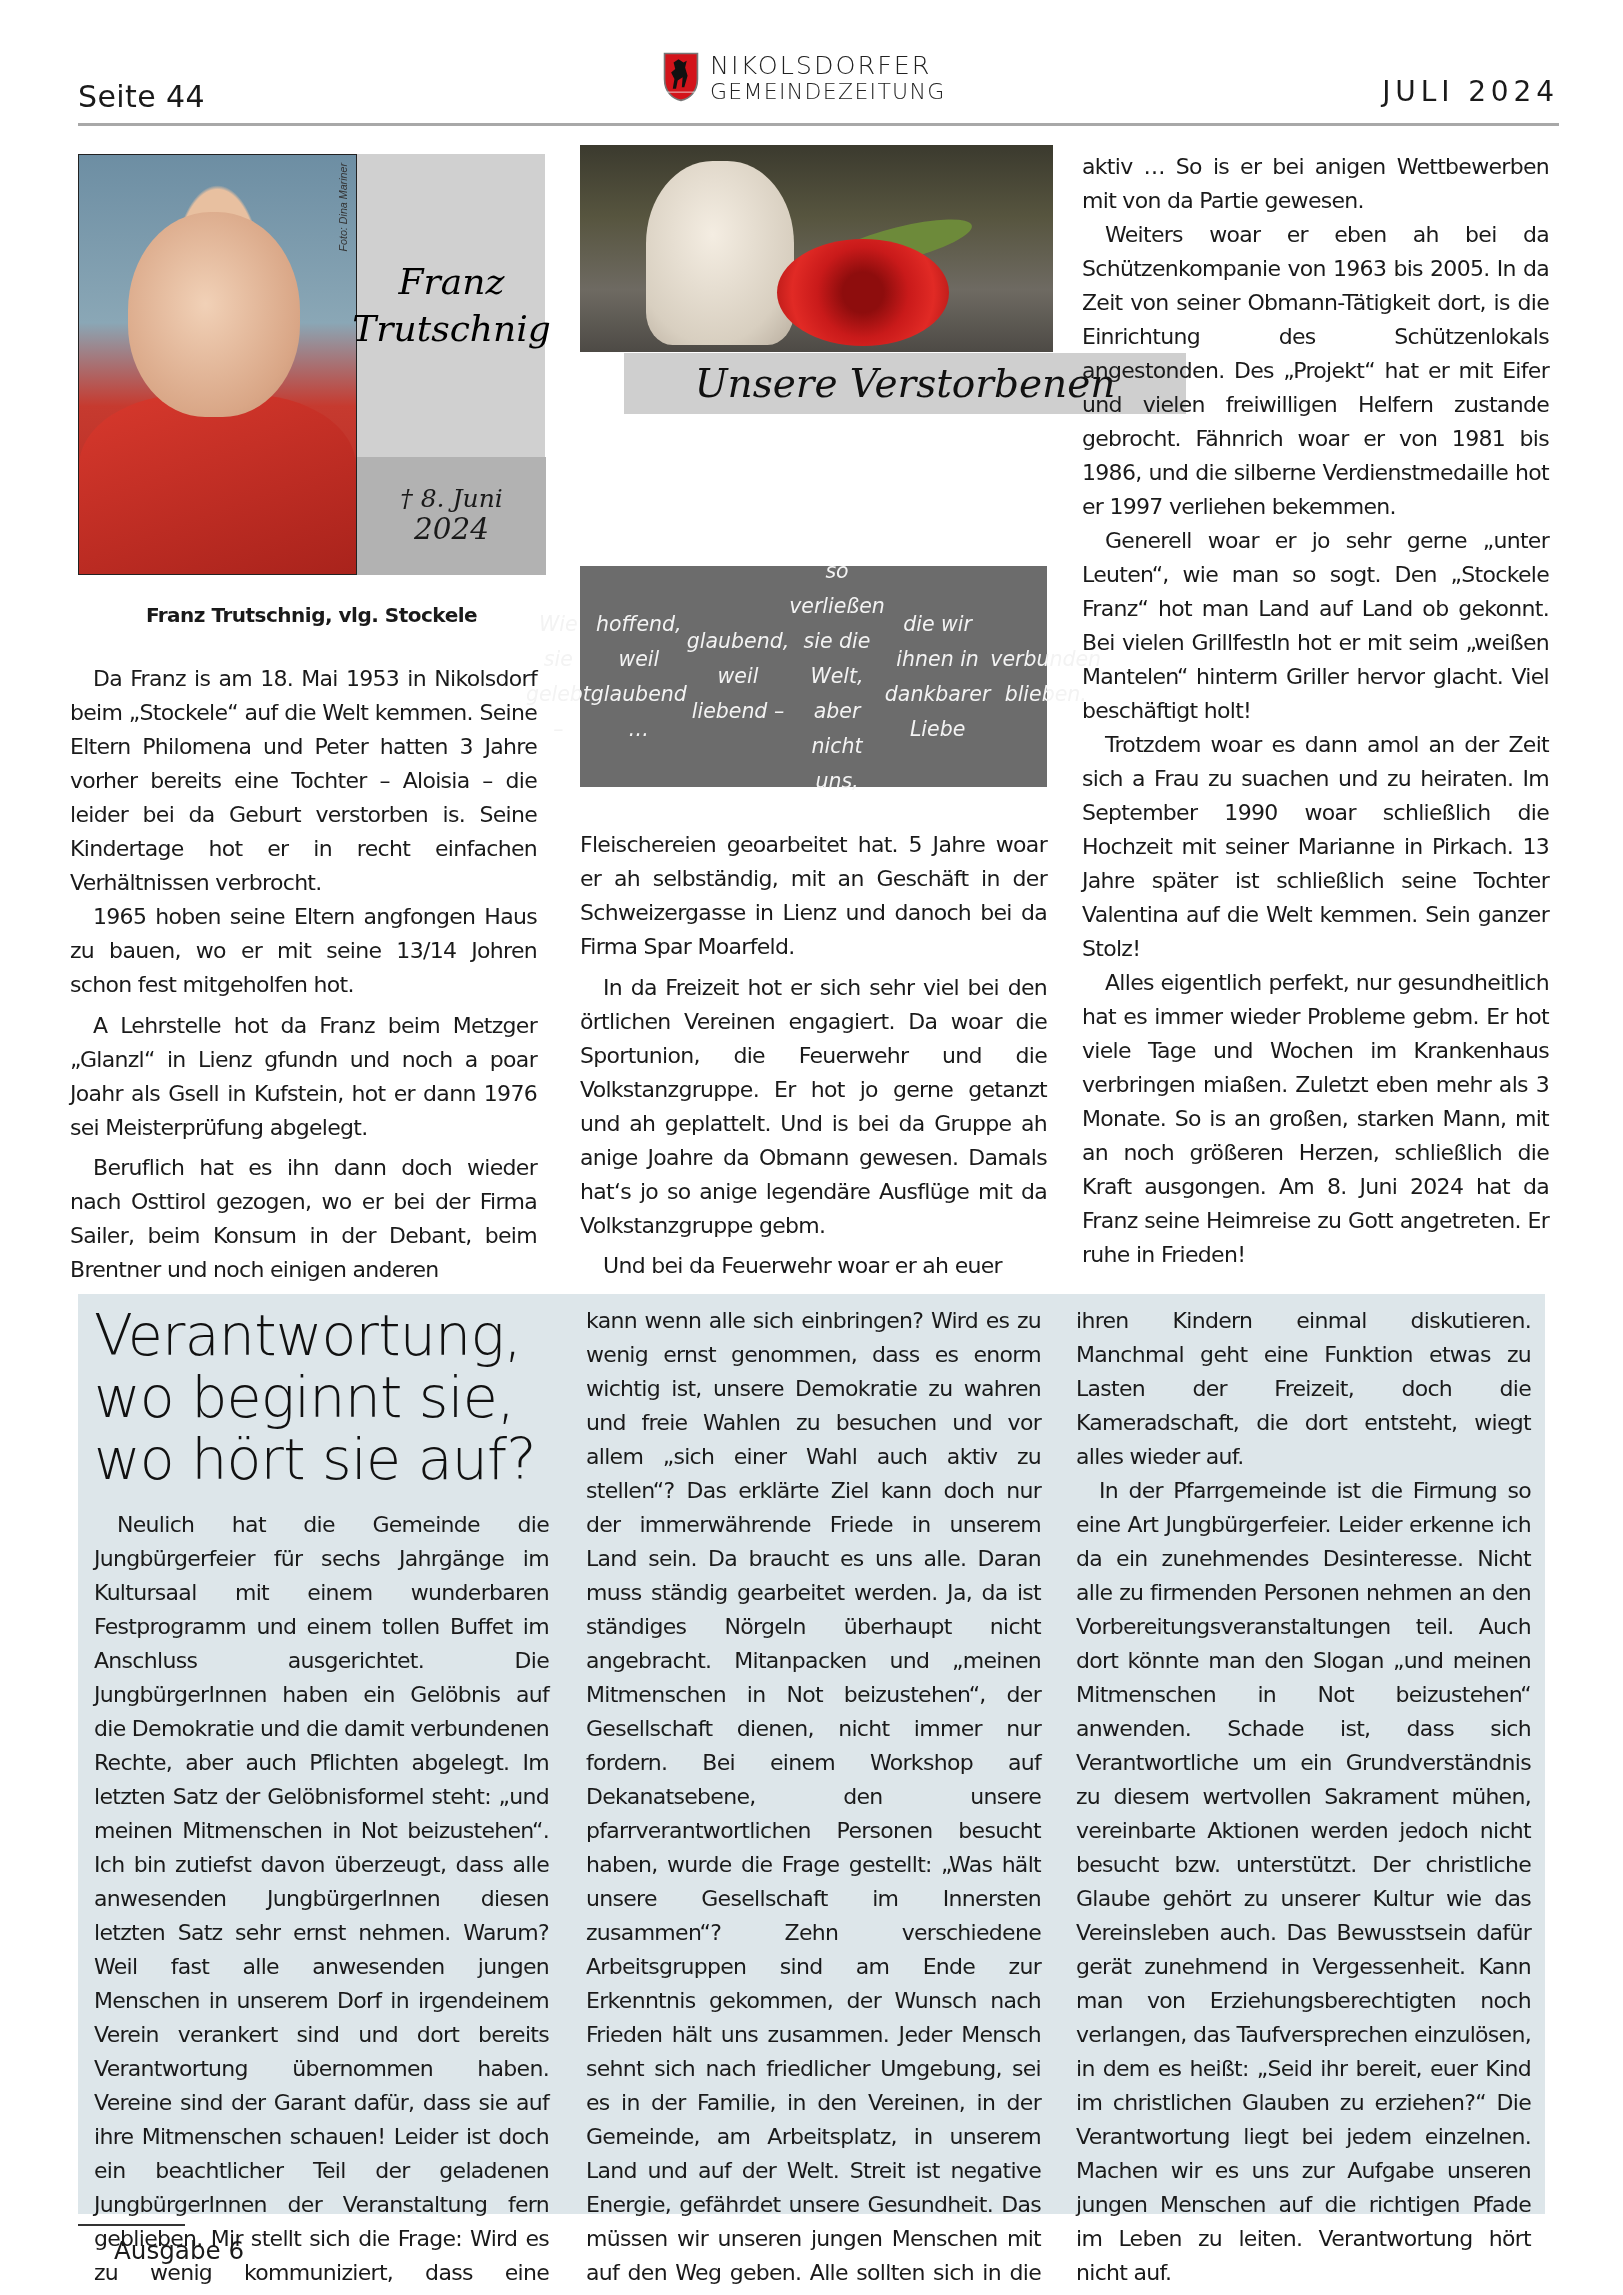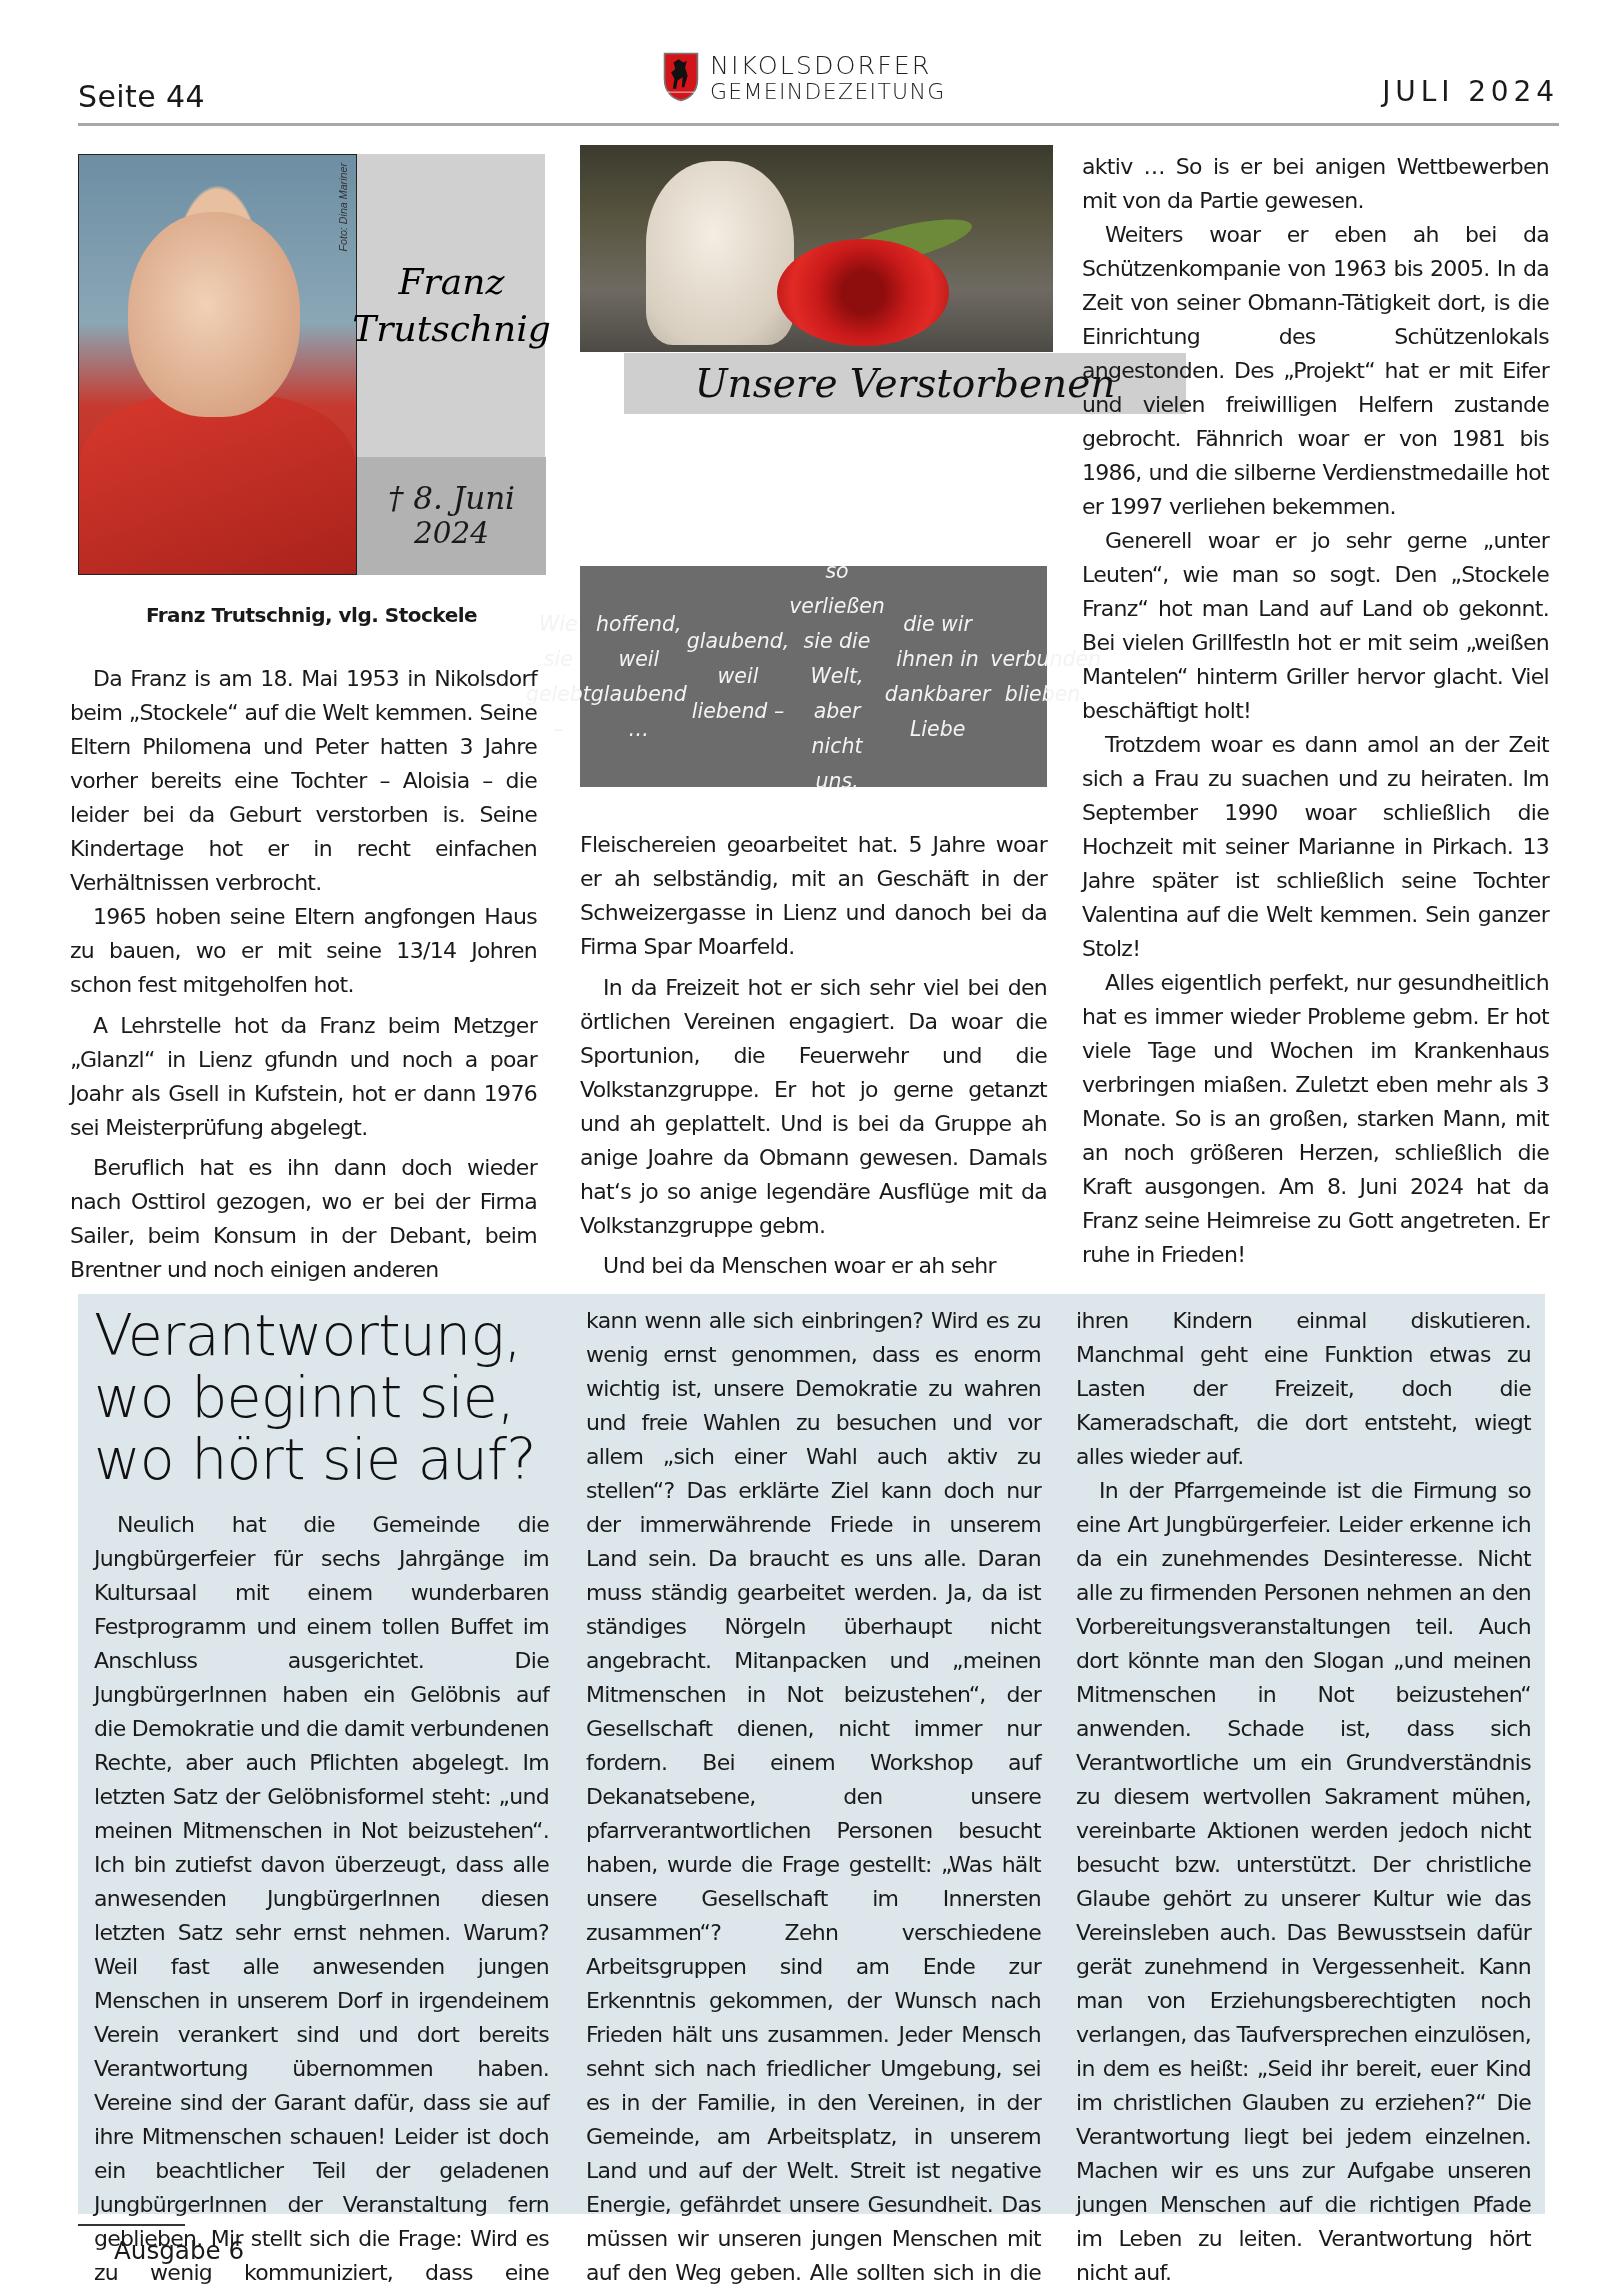--- a/index.html
+++ b/index.html
@@ -24,21 +24,21 @@
   .photo .face { position:absolute; left:49px; top:57px; width:172px; height:205px; border-radius:48% 48% 45% 45%;
            background: radial-gradient(ellipse at 45% 45%, #f1d1b7, #d9a686 70%, #c38d70); }
   .photo .shirt { position:absolute; left:0; bottom:0; width:100%; height:180px; background:linear-gradient(160deg,#d8392d,#a9231c); border-radius:40% 40% 0 0; }
   .photo .credit { position:absolute; right:6.6px; top:8.2px; writing-mode:vertical-rl; transform:rotate(180deg);
            font-size:10.7px; font-style:italic; color:#333; }
   .name-box { position:absolute; left:279px; top:0; width:189px; height:303px; display:flex; flex-direction:column; align-items:center; justify-content:center; }
   .script { font-family:"DejaVu Serif", serif; font-style:italic; }
   .name-box .n1, .name-box .n2 { font-size:36px; line-height:1.3; color:#000000;font-style:italic; }
   .death-box { position:absolute; left:279px; top:303px; width:189px; height:118px; background:#b2b2b2;
            display:flex; flex-direction:column; align-items:center; justify-content:center; }
-  .death-box .d1 { font-size:31px; line-height:1.15; }
+  .death-box .d1 { font-size:25px; line-height:1.15; }
   .death-box .d2 { font-size:29.5px; line-height:1.15; }
 
   
   .angel { position:absolute; left:580px; top:145px; width:473px; height:207px; overflow:hidden;
            background: linear-gradient(180deg,#3b3a2e 0%, #57553f 35%, #6e6a62 70%, #4d4a45 100%); }
   .angel .statue { position:absolute; left:66px; top:16.4px; width:148px; height:184px; border-radius:45% 45% 18% 18%;
            background: radial-gradient(ellipse at 45% 40%, #f4ede2, #d8cfc0 70%, #b8ad9e); }
   .angel .rose { position:absolute; left:197px; top:94px; width:172px; height:107px; border-radius:50%;
            background: radial-gradient(circle at 50% 50%, #8e0d0d 0 20%, #c91a1a 45%, #e12a25 70%, #a51212 100%); }
   .angel .leaf { position:absolute; left:246px; top:82px; width:148px; height:33px; border-radius:50%; background:#6d8a3a; transform:rotate(-14deg); }
@@ -124,21 +124,21 @@
 <div class="col" style="left:70px; top:662px; width:467px;">
   <p class="tight">Da Franz is am 18. Mai 1953 in Nikolsdorf beim „Stockele“ auf die Welt kemmen. Seine Eltern Philomena und Peter hatten 3 Jahre vorher bereits eine Tochter – Aloisia – die leider bei da Geburt verstorben is. Seine Kindertage hot er in recht einfachen Verhältnissen verbrocht.</p>
   <p>1965 hoben seine Eltern angfongen Haus zu bauen, wo er mit seine 13/14 Johren schon fest mitgeholfen hot.</p>
   <p>A Lehrstelle hot da Franz beim Metzger „Glanzl“ in Lienz gfundn und noch a poar Joahr als Gsell in Kufstein, hot er dann 1976 sei Meisterprüfung abgelegt.</p>
   <p>Beruflich hat es ihn dann doch wieder nach Osttirol gezogen, wo er bei der Firma Sailer, beim Konsum in der Debant, beim Brentner und noch einigen anderen</p>
 </div>
 
 <div class="col" style="left:580px; top:828px; width:467px;">
   <p class="noind">Fleischereien geoarbeitet hat. 5 Jahre woar er ah selbständig, mit an Geschäft in der Schweizergasse in Lienz und danoch bei da Firma Spar Moarfeld.</p>
   <p>In da Freizeit hot er sich sehr viel bei den örtlichen Vereinen engagiert. Da woar die Sportunion, die Feuerwehr und die Volkstanzgruppe. Er hot jo gerne getanzt und ah geplattelt. Und is bei da Gruppe ah anige Joahre da Obmann gewesen. Damals hat‘s jo so anige legendäre Ausflüge mit da Volkstanzgruppe gebm.</p>
-  <p>Und bei da Menschen woar er ah sehr</p>
+  <p>Und bei da Feuerwehr woar er ah euer</p>
 </div>
 
 <div class="col" style="left:1082px; top:150px; width:467px;">
   <p class="noind tight">aktiv … So is er bei anigen Wettbewerben mit von da Partie gewesen.</p>
   <p class="tight">Weiters woar er eben ah bei da Schützenkompanie von 1963 bis 2005. In da Zeit von seiner Obmann-Tätigkeit dort, is die Einrichtung des Schützenlokals angestonden. Des „Projekt“ hat er mit Eifer und vielen freiwilligen Helfern zustande gebrocht. Fähnrich woar er von 1981 bis 1986, und die silberne Verdienstmedaille hot er 1997 verliehen bekemmen.</p>
   <p class="tight">Generell woar er jo sehr gerne „unter Leuten“, wie man so sogt. Den „Stockele Franz“ hot man Land auf Land ob gekonnt. Bei vielen Grillfestln hot er mit seim „weißen Mantelen“ hinterm Griller hervor glacht. Viel beschäftigt holt!</p>
   <p class="tight">Trotzdem woar es dann amol an der Zeit sich a Frau zu suachen und zu heiraten. Im September 1990 woar schließlich die Hochzeit mit seiner Marianne in Pirkach. 13 Jahre später ist schließlich seine Tochter Valentina auf die Welt kemmen. Sein ganzer Stolz!</p>
   <p class="tight">Alles eigentlich perfekt, nur gesundheitlich hat es immer wieder Probleme gebm. Er hot viele Tage und Wochen im Krankenhaus verbringen miaßen. Zuletzt eben mehr als 3 Monate. So is an großen, starken Mann, mit an noch größeren Herzen, schließlich die Kraft ausgongen. Am 8. Juni 2024 hat da Franz seine Heimreise zu Gott angetreten. Er ruhe in Frieden!</p>
 </div>
 

